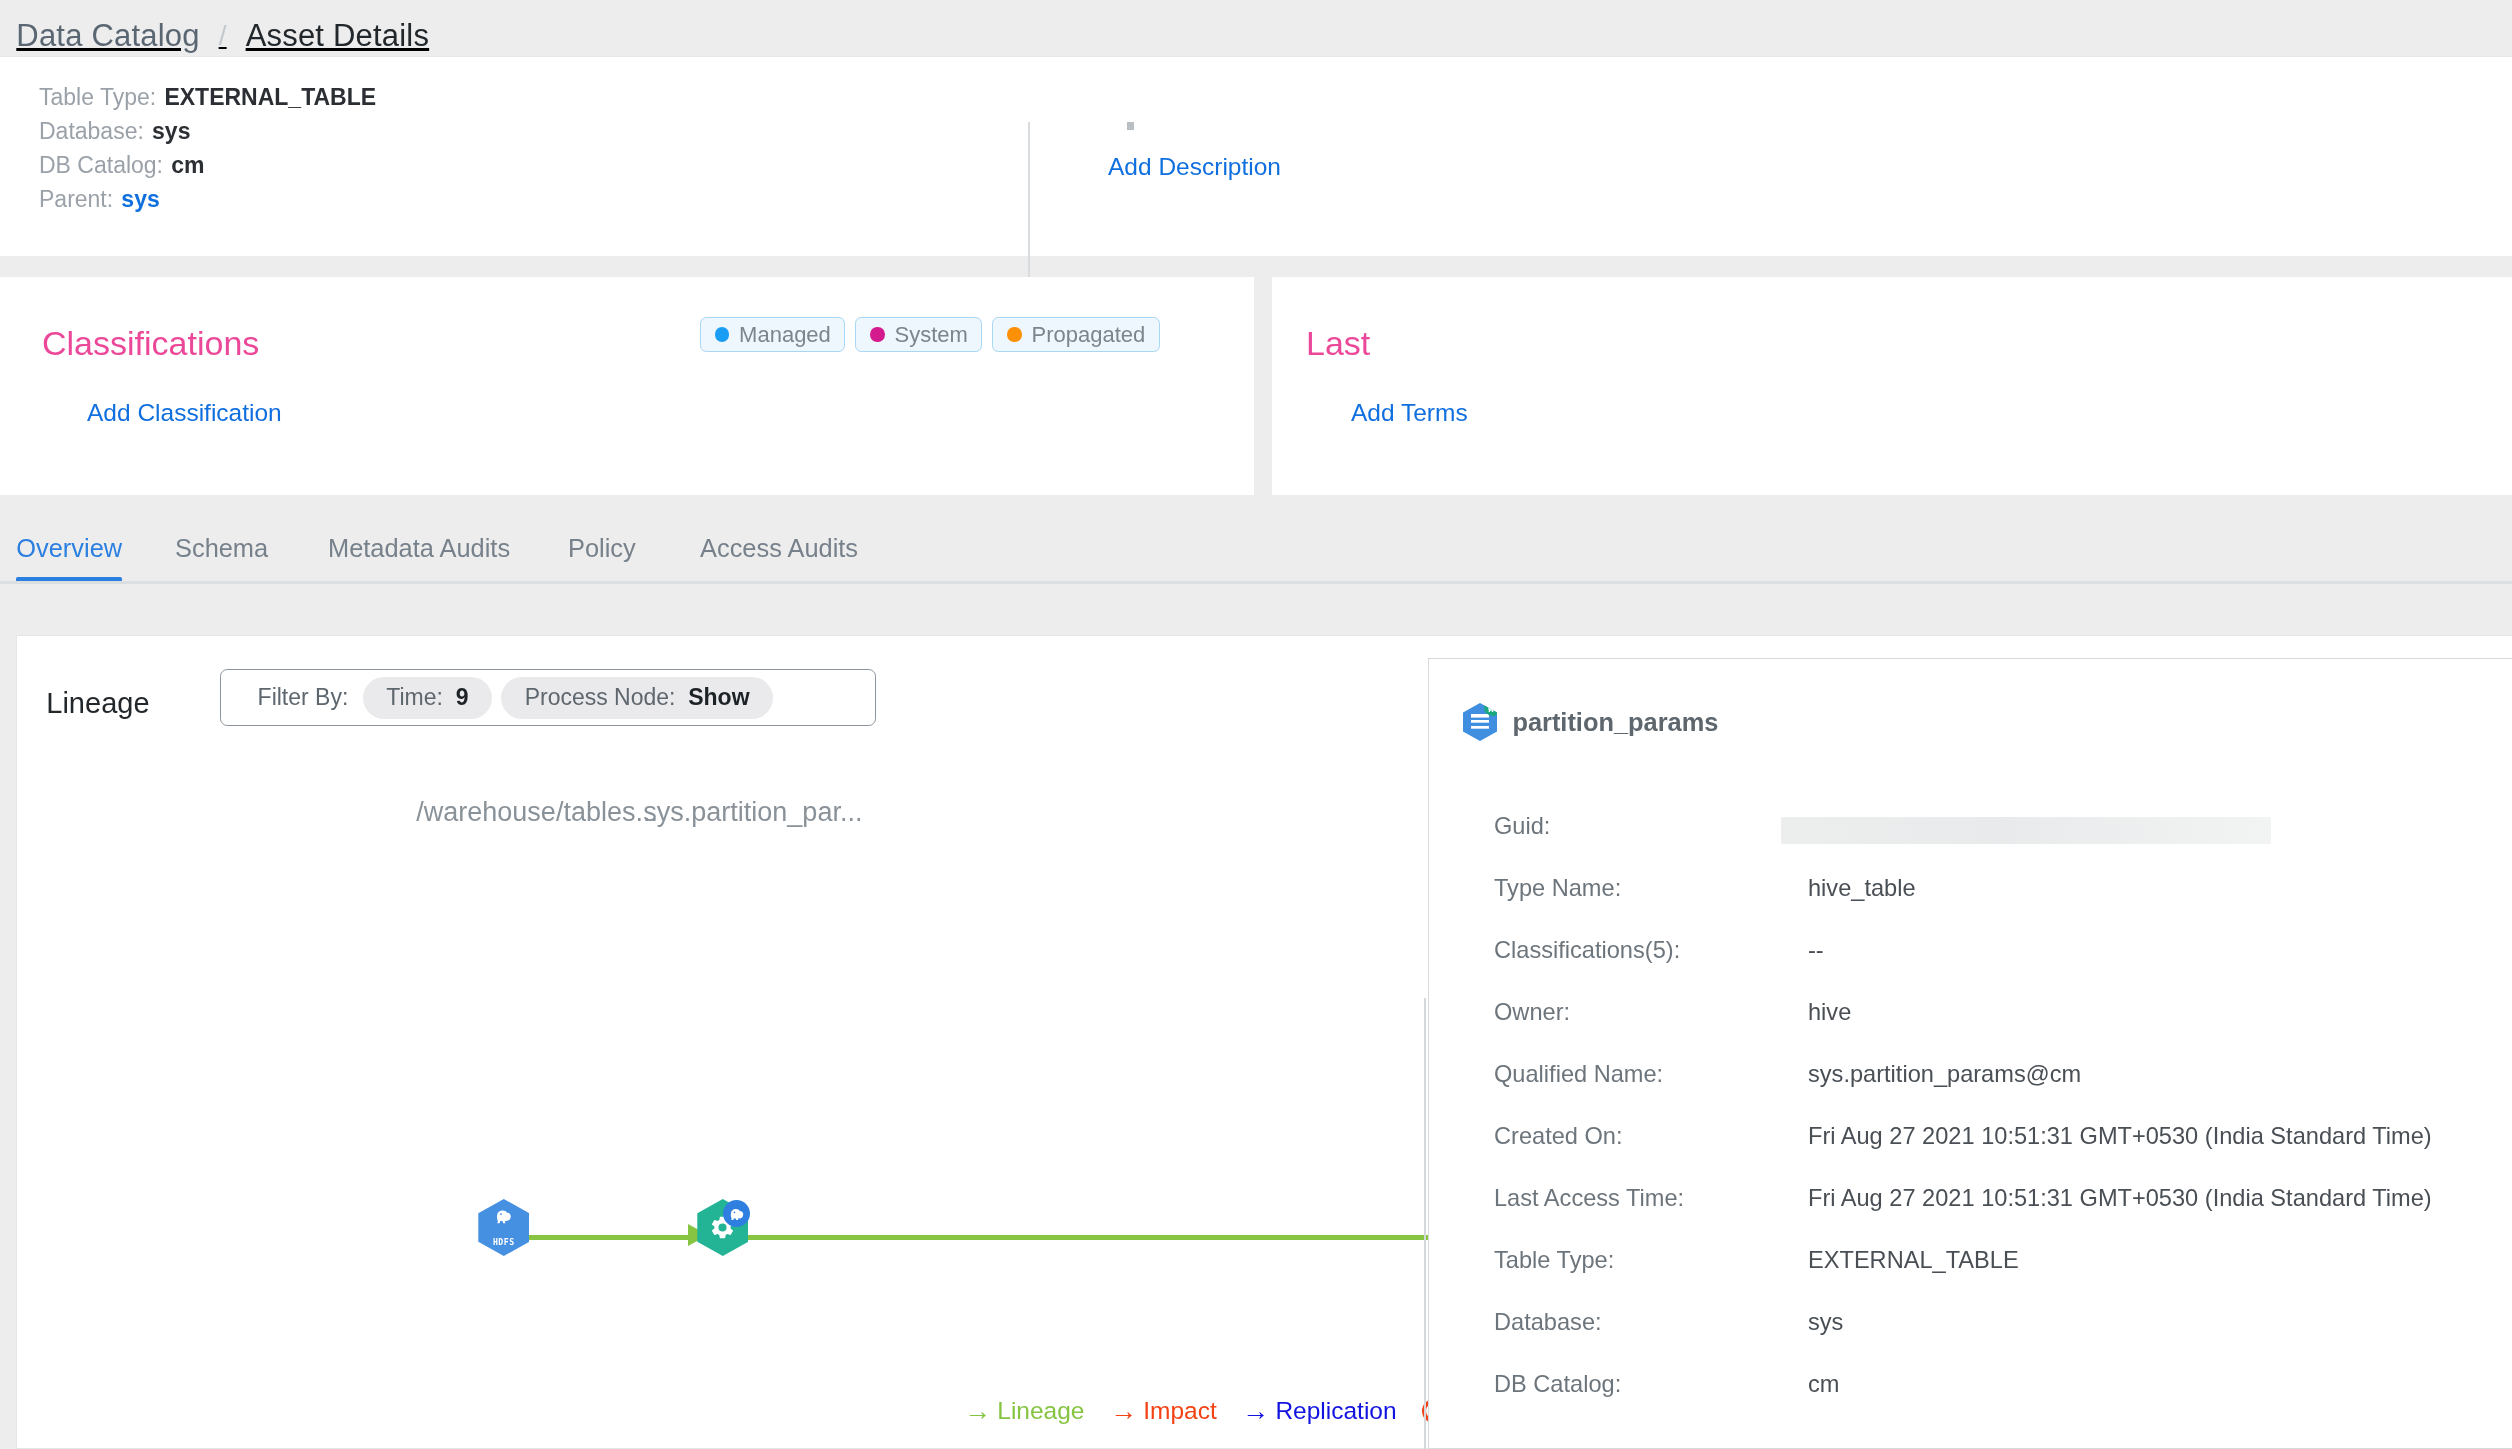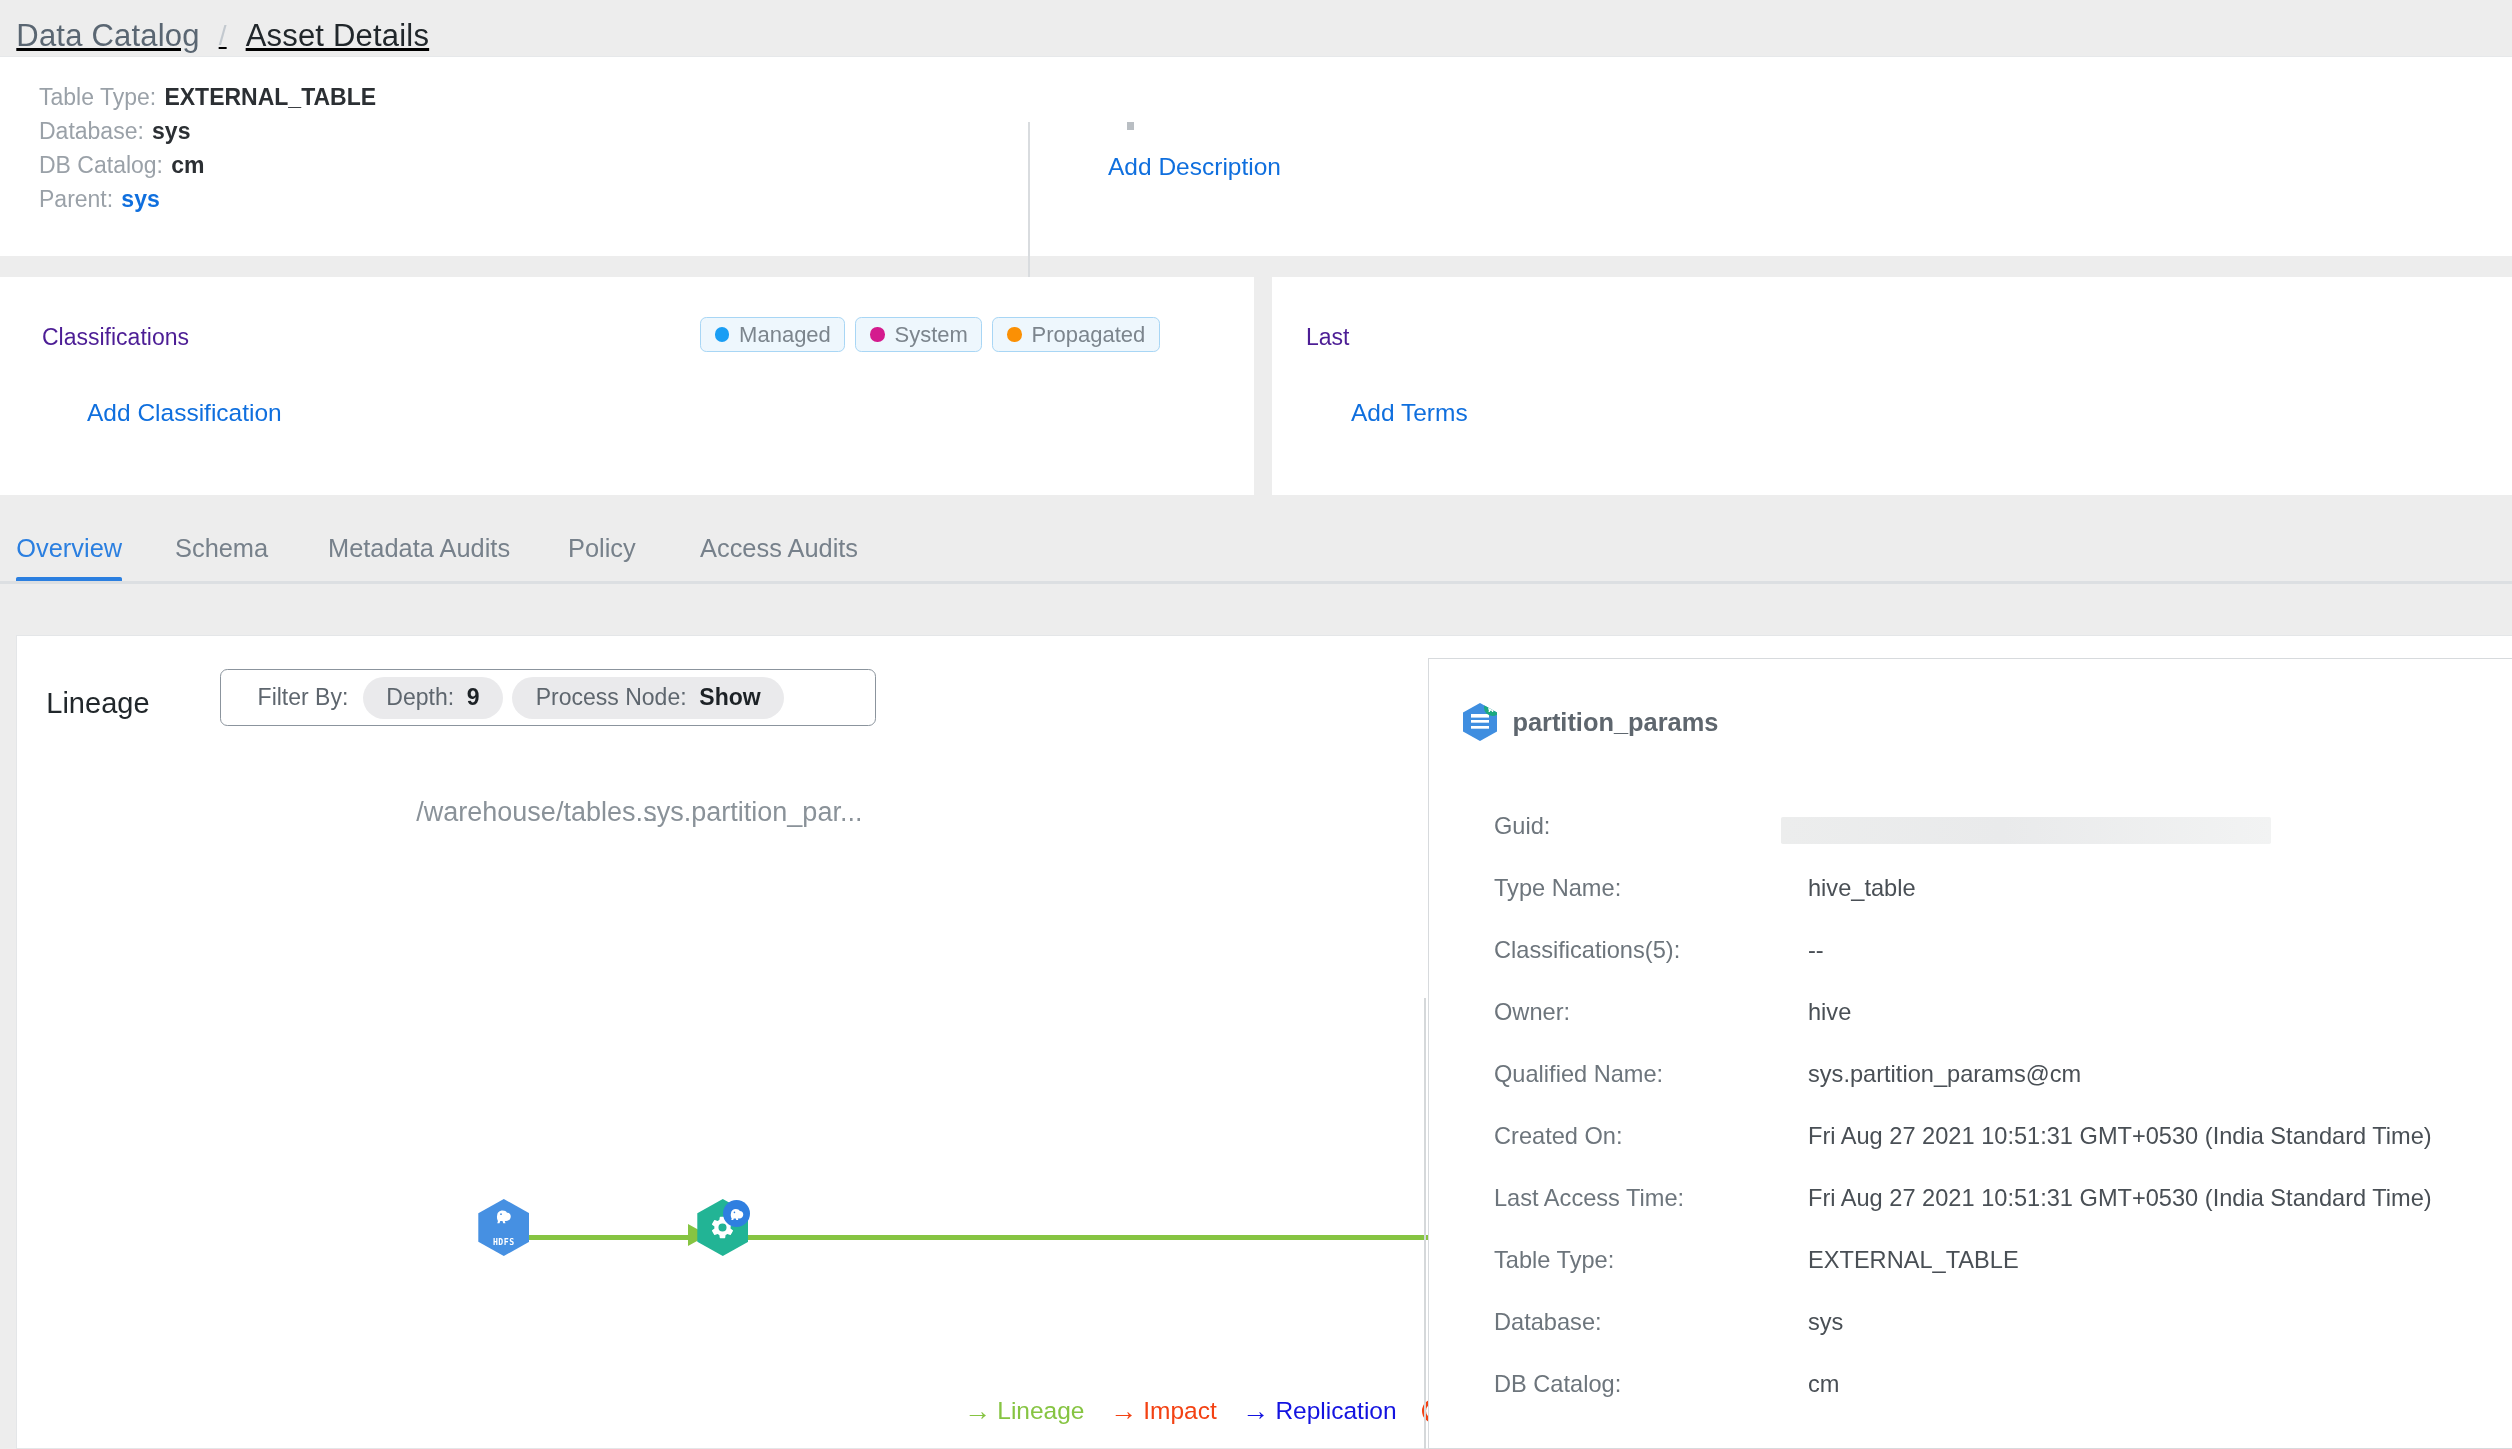--- a/index.html
+++ b/index.html
@@ -45,21 +45,21 @@
     font-size: 24.5px; color: #0f6fde; cursor: pointer;
   }
 
   
   .card {
     position: absolute; background: #ffffff; top: 277px; height: 218px;
   }
   .card-classifications { left: 0px; width: 1254px; }
   .card-terms { left: 1272px; width: 1240px; }
   .card-title {
-    position: absolute; top: 47px; font-size: 23px; color: #4c1d95;
+    position: absolute; top: 47px; font-size: 34px; color: #ec4899;
   }
   .card-classifications .card-title { left: 42px; }
   .card-terms .card-title { left: 1303px; left: auto; }
   .terms-title { left: 34px !important; }
 
   .chips { position: absolute; left: 700px; top: 317px; display: flex; gap: 10px; }
   .chip {
     display: flex; align-items: center; gap: 10px;
     border: 0.9px solid #a8d6f5; background: #eef7fd; border-radius: 6.3px;
     height: 35px; padding: 0 13.6px; font-size: 22px; color: #7c858d;
@@ -289,21 +289,21 @@
       <div class="tab" style="position: absolute; left: 700px;"><span>Access Audits</span></div>
     </div>
   <div class="tabs-underline"></div>
 
   <div class="lineage-card">
     <div class="lineage-title">Lineage</div>
 
     <div class="filter-box">
       <span class="filter-label">Filter By:</span>
       <span class="pill">
-        <span>Depth:</span>
+        <span>Time:</span>
         <b>9</b>
       </span>
       <span class="pill">
         <span>Process Node:</span>
         <b>Show</b>
       </span>
     </div>
 
     <div class="graph">
       <div class="node-label label-hdfs">/warehouse/tables...</div>

